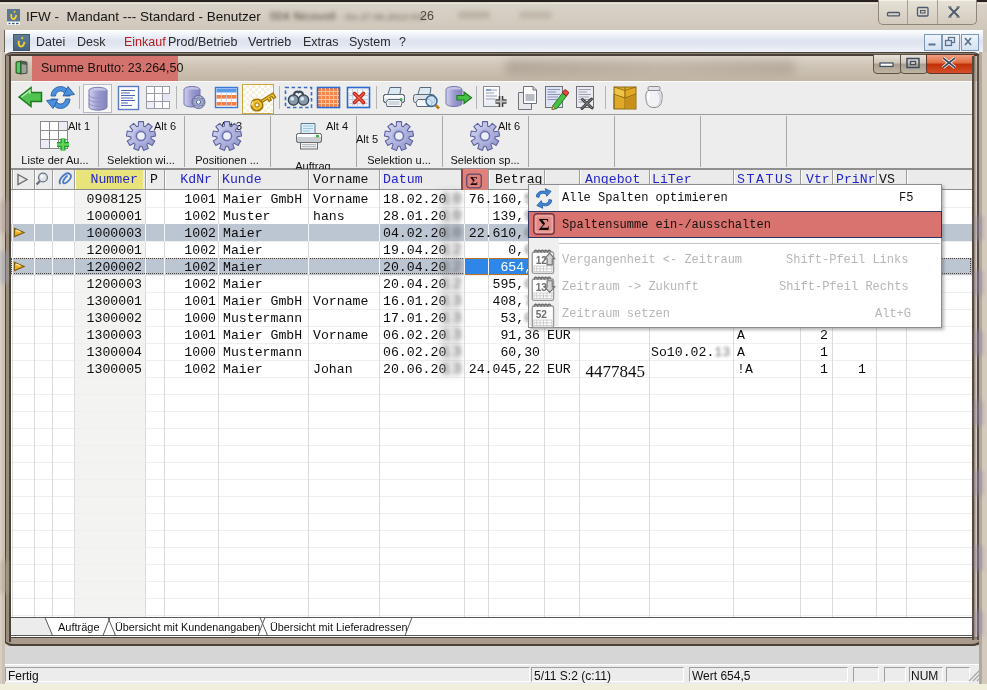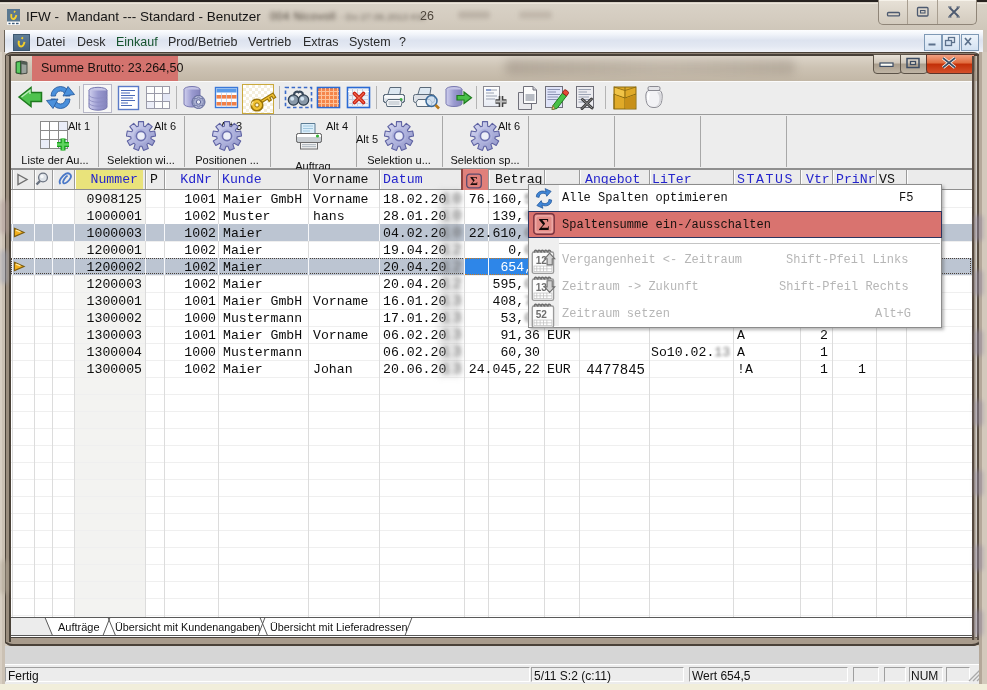--- a/index.html
+++ b/index.html
@@ -42,21 +42,21 @@
 
 <div class="ab" style="left:4px;top:30px;width:979px;height:23px;background:linear-gradient(180deg,#fdfeff 0,#f0f3f9 20%,#dde3ef 45%,#e3e8f2 70%,#f3f5fa 100%);border-left:1px solid #6b6257;border-right:1px solid #6b6257;"></div>
 <div class="ab" style="left:13px;top:33.5px;width:15px;height:15px;background:linear-gradient(180deg,#5f7d96,#476380);border:1px solid #3d5870;">
 <svg width="15" height="15" viewBox="0 0 15 15">
         <path d="M7.6 3.9 L8.9 2.4" stroke="#f2ce2a" stroke-width="1.8" fill="none"></path>
         <path d="M4.9 5.7 C4.4 8.4 4.6 11.2 6.9 11.4 C8.9 11.6 10 9.4 10.5 6.9" stroke="#f2ce2a" stroke-width="2" fill="none"></path>
       </svg></div>
 
 <div class="ab" style="left:36px;top:35px;font-size:12.5px;color:#2b2b2b;">Datei</div>
 <div class="ab" style="left:77px;top:35px;font-size:12.5px;color:#2b2b2b;">Desk</div>
-<div class="ab" style="left:116px;top:35px;font-size:12.5px;color:#14532d;">Einkauf</div>
+<div class="ab" style="left:124px;top:35px;font-size:12.5px;color:#b91c1c;">Einkauf</div>
 <div class="ab" style="left:168px;top:35px;font-size:12.5px;color:#2b2b2b;">Prod/Betrieb</div>
 <div class="ab" style="left:248px;top:35px;font-size:12.5px;color:#2b2b2b;">Vertrieb</div>
 <div class="ab" style="left:303px;top:35px;font-size:12.5px;color:#2b2b2b;">Extras</div>
 <div class="ab" style="left:349px;top:35px;font-size:12.5px;color:#2b2b2b;">System</div>
 <div class="ab" style="left:399px;top:35px;font-size:12.5px;color:#2b2b2b;">?</div>
 <div class="ab" style="left:924px;top:34px;width:16px;height:15px;background:linear-gradient(180deg,#eef4fb,#d4e2f2);border:1px solid #7f99b5;"></div>
 <div class="ab" style="left:942px;top:34px;width:16px;height:15px;background:linear-gradient(180deg,#eef4fb,#d4e2f2);border:1px solid #7f99b5;"></div>
 <div class="ab" style="left:961px;top:34px;width:16px;height:15px;background:linear-gradient(180deg,#eef4fb,#d4e2f2);border:1px solid #7f99b5;"></div>
 <svg class="ab" style="left:924px;top:34px;" width="55" height="15" viewBox="0 0 55 15">
 <rect x="4.5" y="9.5" width="7" height="2" fill="#5c718c"></rect>
@@ -416,21 +416,21 @@
 <div class="ab mono" style="left:737px;top:344.5px;font-size:13.2px;color:#0c0c0c;">A</div>
 <div class="ab mono" style="left:728px;top:344.5px;width:100px;text-align:right;font-size:13.2px;color:#0c0c0c;">1</div>
 <div class="ab mono" style="left:60px;top:361.5px;width:82px;text-align:right;font-size:13.2px;color:#0c0c0c;">1300005</div>
 <div class="ab mono" style="left:130px;top:361.5px;width:86px;text-align:right;font-size:13.2px;color:#0c0c0c;">1002</div>
 <div class="ab mono" style="left:223px;top:361.5px;font-size:13.2px;color:#0c0c0c;">Maier</div>
 <div class="ab mono" style="left:313px;top:361.5px;font-size:13.2px;color:#0c0c0c;">Johan</div>
 <div class="ab mono" style="left:383px;top:361.5px;font-size:13.2px;color:#0c0c0c;">20.06.20</div>
 <div class="ab mono" style="left:442px;top:360.5px;font-size:14.5px;letter-spacing:2px;color:#474747;filter:blur(2px);opacity:0.9;">13</div>
 <div class="ab mono" style="left:420px;top:361.5px;width:120px;text-align:right;font-size:13.2px;color:#0c0c0c;">24.045,22</div>
 <div class="ab mono" style="left:547px;top:361.5px;font-size:13.2px;color:#0c0c0c;">EUR</div>
-<div class="ab mono" style="left:525px;top:361.5px;width:120px;text-align:right;font-size:14px;color:#0c0c0c;">4477845</div>
+<div class="ab mono" style="left:525px;top:361.5px;width:120px;text-align:right;font-size:17px;color:#0c0c0c;font-family:Liberation Serif, serif;">4477845</div>
 <div class="ab mono" style="left:737px;top:361.5px;font-size:13.2px;color:#0c0c0c;">!A</div>
 <div class="ab mono" style="left:728px;top:361.5px;width:100px;text-align:right;font-size:13.2px;color:#0c0c0c;">1</div>
 <div class="ab mono" style="left:766px;top:361.5px;width:100px;text-align:right;font-size:13.2px;color:#0c0c0c;">1</div>
 <div class="ab" style="left:438px;top:190px;width:23px;height:187px;background:rgba(150,150,150,0.22);filter:blur(3px);"></div>
 <svg class="ab" style="left:13px;top:227px;" width="13" height="11" viewBox="0 0 14 12">
       <path d="M1.5 1.5 L12 6 L1.5 10.5 Z" fill="#f2b01e" stroke="#7c5c10" stroke-width="1.2"></path>
       <path d="M3 3.4 L8 5.4" stroke="#ffe9a0" stroke-width="1.4"></path>
     </svg>
 <svg class="ab" style="left:13px;top:261px;" width="13" height="11" viewBox="0 0 14 12">
       <path d="M1.5 1.5 L12 6 L1.5 10.5 Z" fill="#f2b01e" stroke="#7c5c10" stroke-width="1.2"></path>

